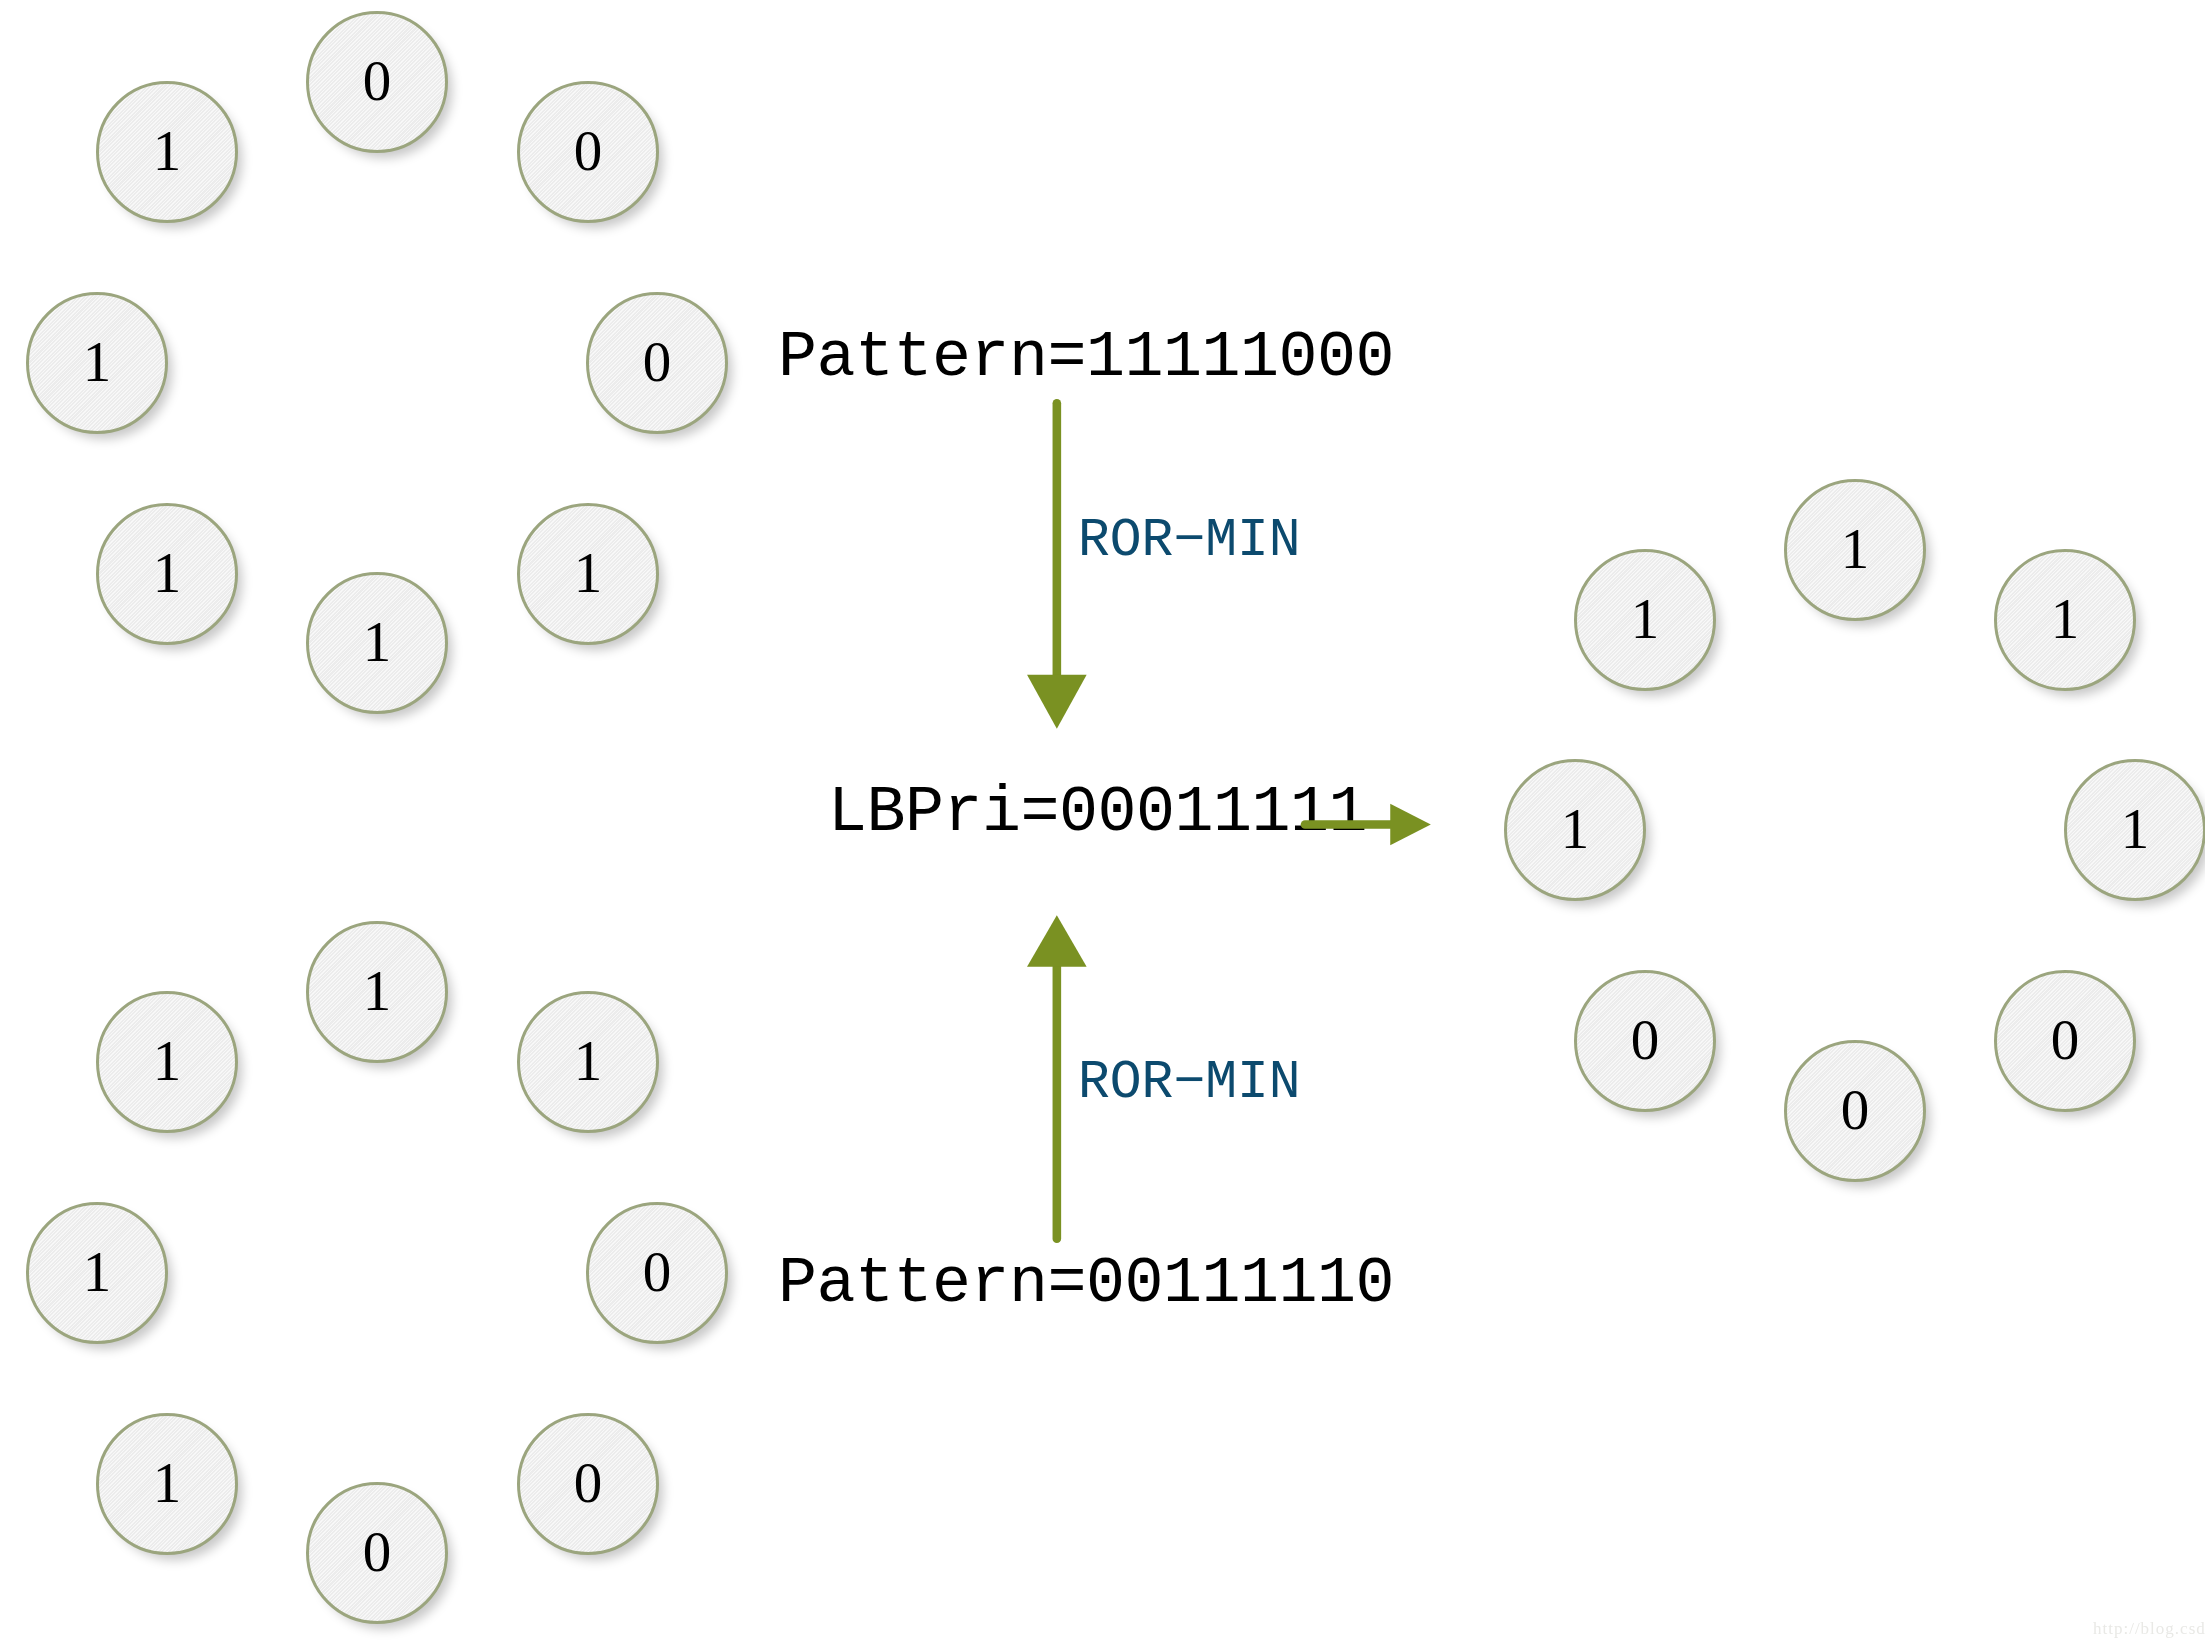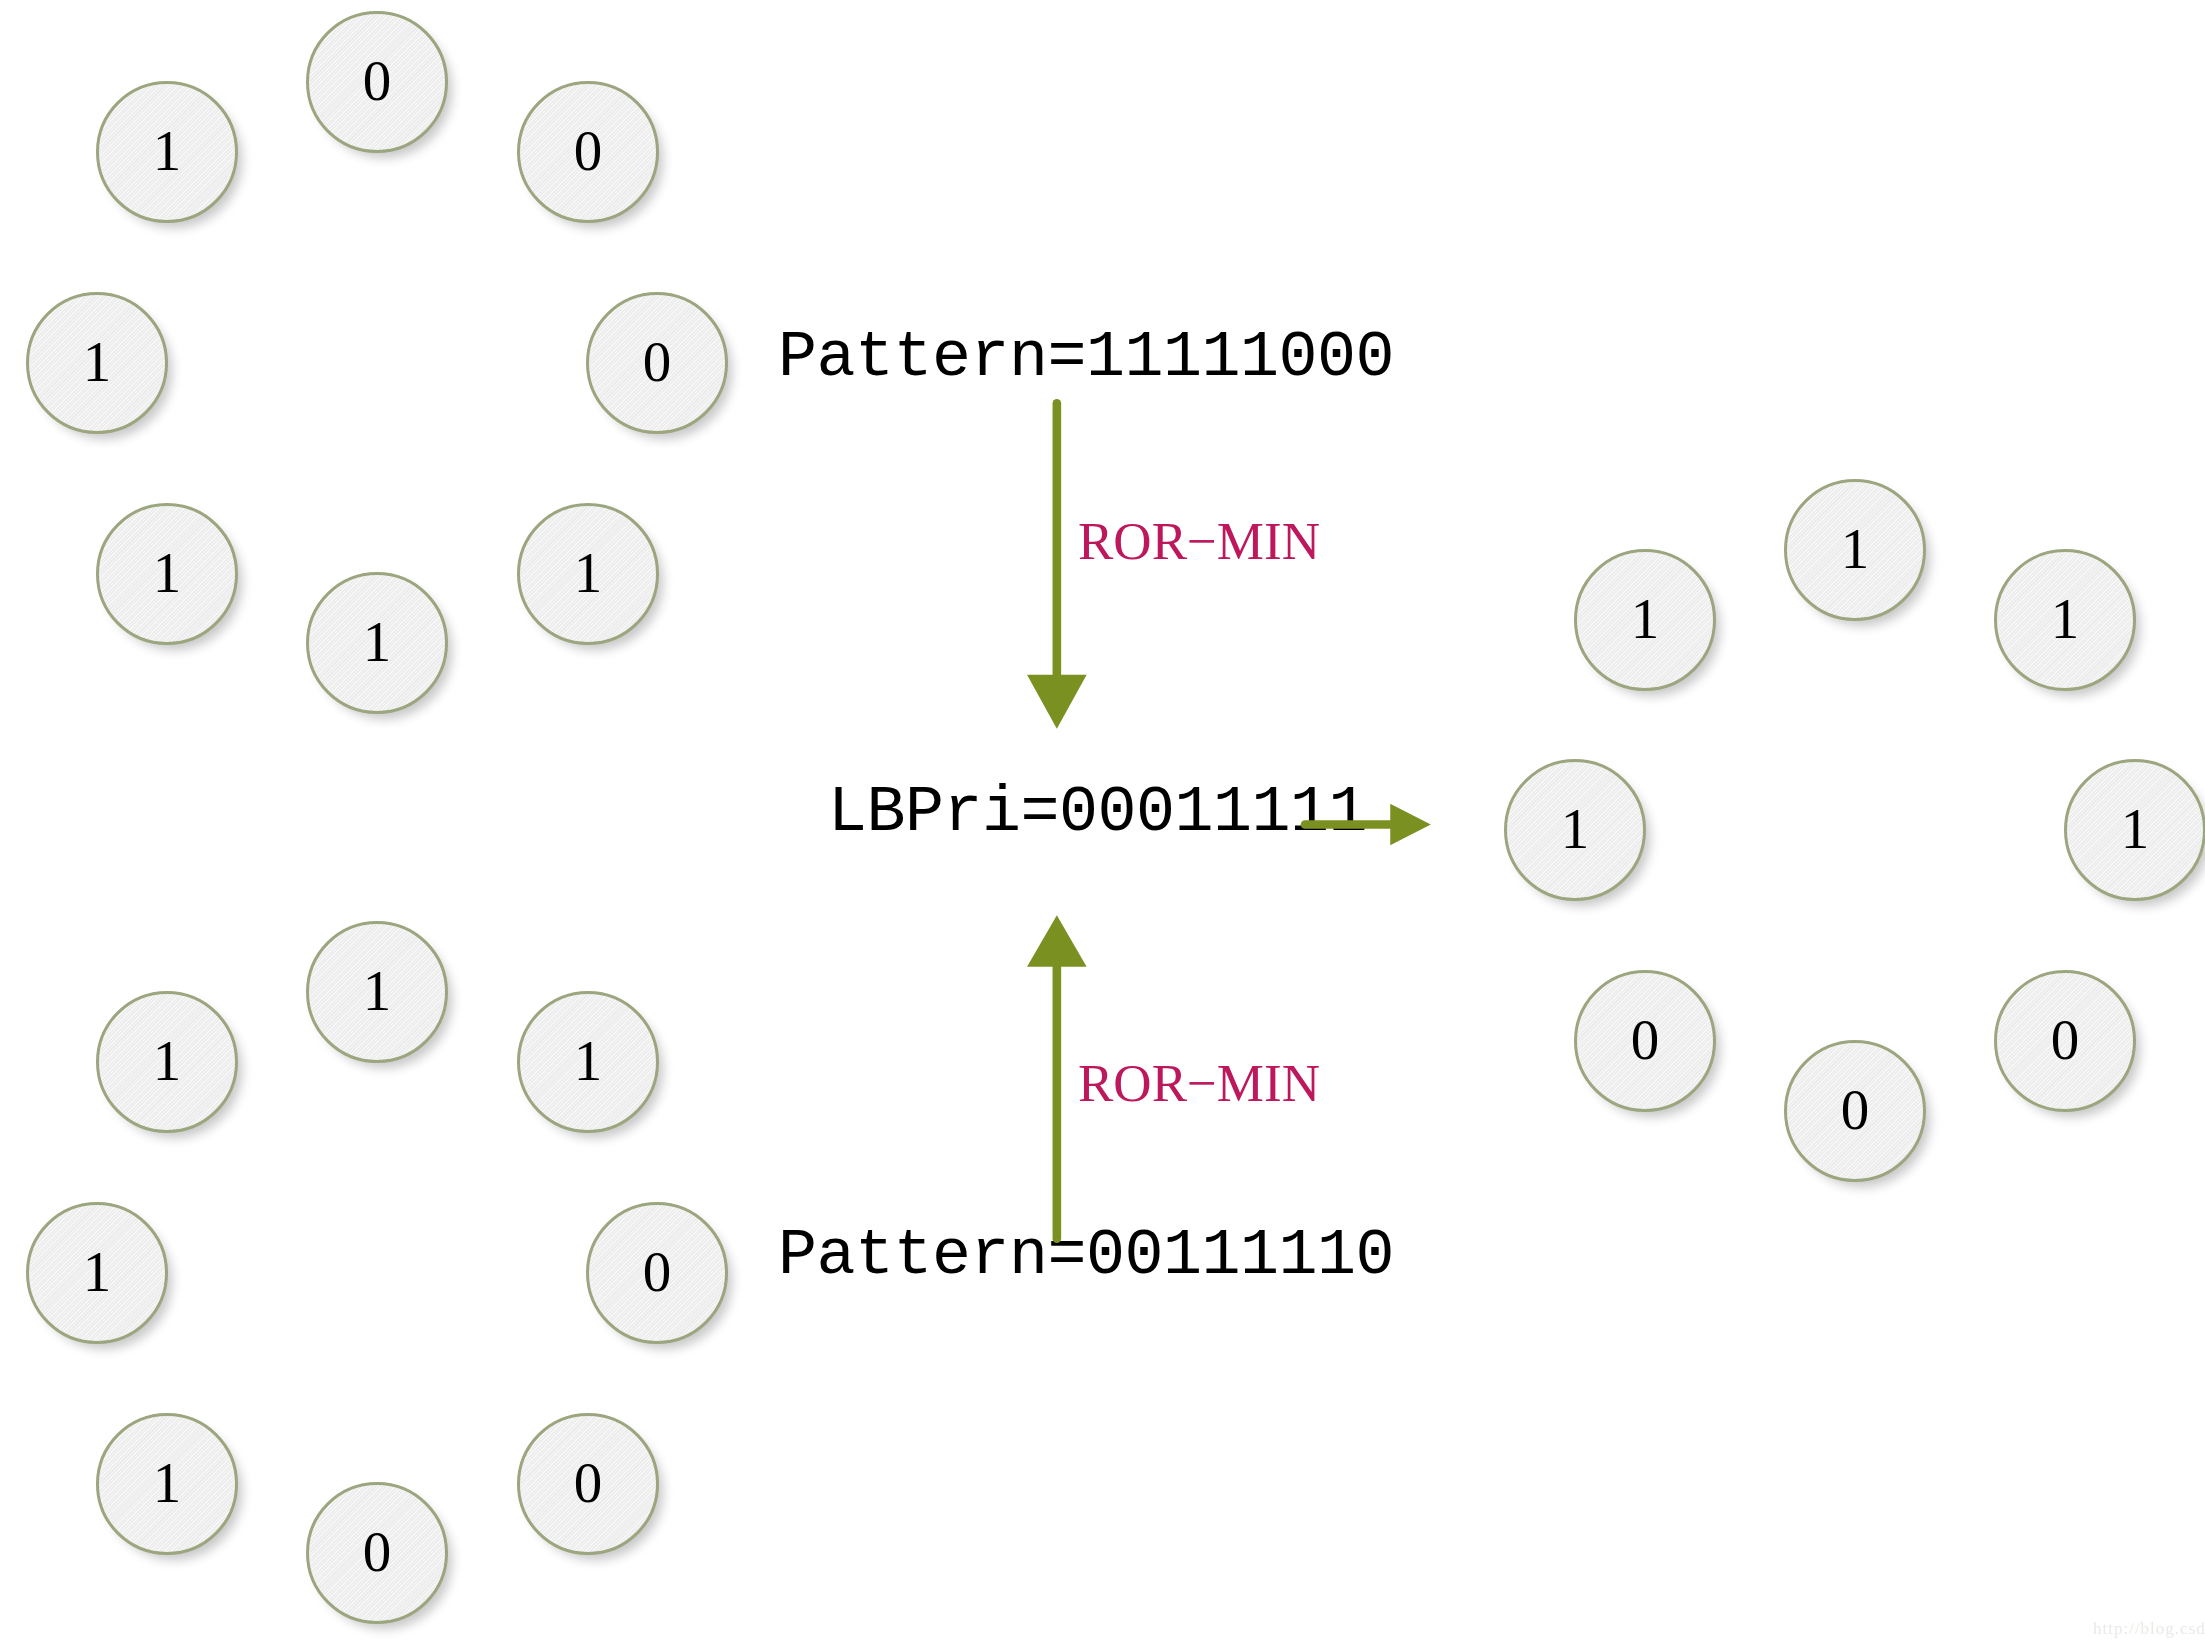--- a/index.html
+++ b/index.html
@@ -50,22 +50,22 @@
     white-space:nowrap;
     color:#000000;
     font-family:Liberation Mono, monospace;
     font-size:65px;
     line-height:1;
     letter-spacing:-0.5px;
   }
   .lbl-small{
     position:absolute;
     white-space:nowrap;
-    color:#be185d;
-    font-family:Liberation Serif, serif;
+    color:#0c4a6e;
+    font-family:Liberation Mono, monospace;
     font-size:53px;
     line-height:1;
   }
 
   
   .arrow{position:absolute;}
   .arrow svg{display:block;overflow:visible;}
 
   
   .watermark{
@@ -160,21 +160,21 @@
       </div>
     <div class="node" style="left:1504px;top:759px;">
         <span>1</span>
       </div>
   </div>
 
   <div class="lbl" style="left:778px;top:326px;">Pattern=11111000</div>
 
   <div class="lbl" style="left:807px;top:781px;margin-left:21px;">LBPri=00011111</div>
 
-  <div class="lbl" style="left:778px;top:1224px;text-align:center;">Pattern=00111110</div>
+  <div class="lbl" style="left:778px;top:1252px;text-align:center;">Pattern=00111110</div>
 
   <div class="lbl-small" style="left:1078px;top:515px;">ROR−MIN</div>
 
   <div class="lbl-small" style="left:1078px;top:1057px;">ROR−MIN</div>
 
   <div class="arrow" style="left:1024px;top:399px;">
     <svg width="96" height="334" viewBox="0 0 190 660" xmlns="http://www.w3.org/2000/svg">
       <line x1="65" y1="8" x2="65" y2="570" stroke="#7a9122" stroke-width="17" stroke-linecap="round"></line>
       <polygon points="65,652 6,545 124,545" fill="#7a9122"></polygon>
     </svg>

